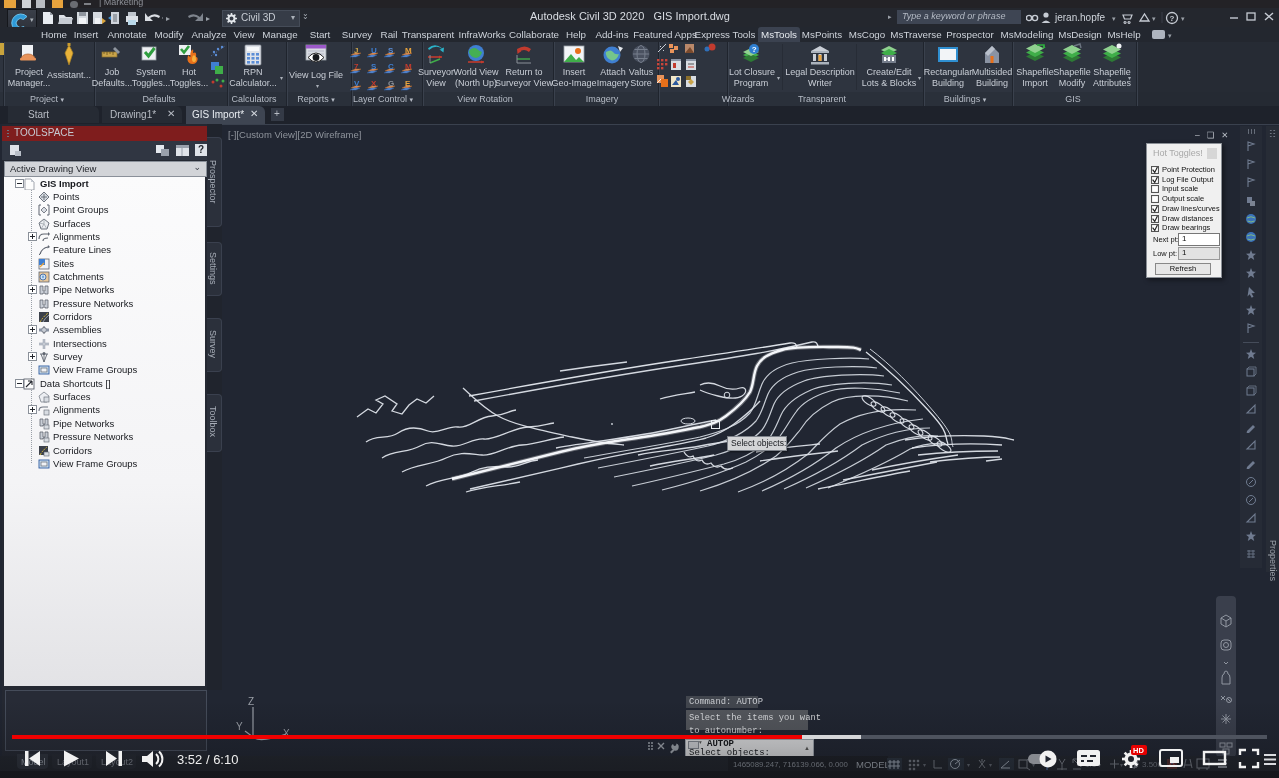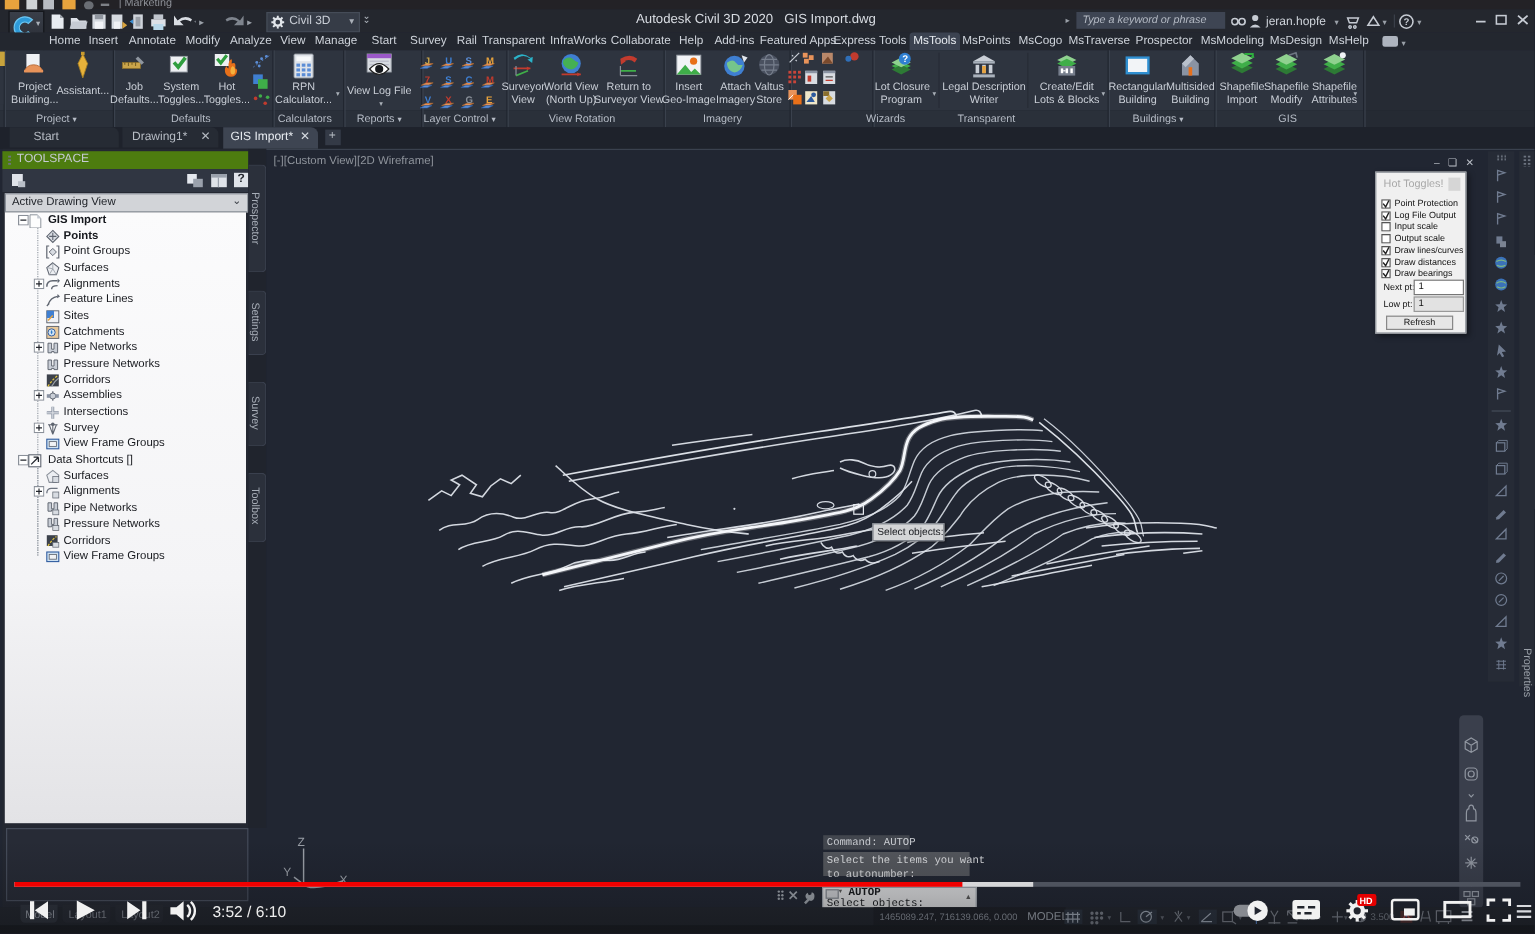--- a/index.html
+++ b/index.html
@@ -194,21 +194,21 @@
 <div class="abs txt" style="left:822px;top:94px;transform:translateX(-50%);color:#b6bcc6;font-size:9px;">Transparent</div>
 <div class="abs txt" style="left:965px;top:94px;transform:translateX(-50%);color:#b6bcc6;font-size:9px;">Buildings <span style="font-size:7px;">▾</span></div>
 <div class="abs txt" style="left:1073px;top:94px;transform:translateX(-50%);color:#b6bcc6;font-size:9px;">GIS</div>
 <svg class="abs" style="left:17px;top:43px;" width="24" height="24" viewBox="0 0 24 24">
       <rect x="5" y="2" width="11" height="13" fill="#f0f2f5"></rect>
       <path d="M4 16 a7 5 0 0 1 14 0 z" fill="#e8935a"></path>
       <path d="M4 16 a7 5 0 0 1 14 0" fill="none" stroke="#b96f3d" stroke-width="0.8"></path>
       <rect x="3" y="15" width="16" height="2.5" rx="1" fill="#e8935a"></rect>
     </svg>
 <div class="abs txt" style="left:29px;top:67px;transform:translateX(-50%);color:#c9ced6;font-size:9px;">Project</div>
-<div class="abs txt" style="left:29px;top:78px;transform:translateX(-50%);color:#c9ced6;font-size:9px;">Building...</div>
+<div class="abs txt" style="left:29px;top:78px;transform:translateX(-50%);color:#c9ced6;font-size:9px;">Manager...</div>
 <svg class="abs" style="left:57px;top:43px;" width="24" height="24" viewBox="0 0 24 24">
       <path d="M12 2 l4 8 -4 12 -4 -12 z" fill="#e8b23a" stroke="#a87f22" stroke-width="0.7"></path>
       <rect x="10.5" y="0" width="3" height="3" fill="#c99b2e"></rect>
     </svg>
 <div class="abs txt" style="left:69px;top:70px;transform:translateX(-50%);color:#c9ced6;font-size:9px;">Assistant...</div>
 <svg class="abs" style="left:100px;top:43px;" width="24" height="24" viewBox="0 0 24 24">
       <rect x="2" y="9" width="15" height="5" fill="#c9a44a" stroke="#8a6f2d" stroke-width="0.7"></rect>
       <path d="M4 9 v2 M7 9 v3 M10 9 v2 M13 9 v3" stroke="#6d5720" stroke-width="0.8"></path>
       <path d="M15 4 l5 5 -2 2 -5 -5 z" fill="#8f969f"></path>
     </svg>
@@ -519,21 +519,21 @@
 <div class="abs txt" style="left:110px;top:109px;color:#b7bcc4;font-size:10px;">Drawing1*</div>
 <div class="abs txt" style="left:167px;top:108px;color:#b7bcc4;font-size:10px;">✕</div>
 <div class="abs" style="left:186px;top:106px;width:79px;height:18px;background:#3e4552;border-radius:0 6px 0 0;"></div>
 <div class="abs txt" style="left:192px;top:109px;color:#e8ecf1;font-size:10px;">GIS Import*</div>
 <div class="abs txt" style="left:250px;top:108px;color:#d5dae0;font-size:10px;">✕</div>
 <div class="abs" style="left:271px;top:108px;width:13px;height:13px;background:#343a46;"></div>
 <div class="abs txt" style="left:274px;top:108px;color:#b7bcc4;font-size:10px;">+</div>
 
 <div class="abs" style="left:2px;top:124px;width:205px;height:632px;background:#242832;"></div>
 
-<div class="abs" style="left:2px;top:126px;width:205px;height:15px;background:#4d7c0f;">
+<div class="abs" style="left:2px;top:126px;width:205px;height:15px;background:#7f1d1d;">
   <div class="abs" style="left:4px;top:3px;width:4px;height:9px;background-image:radial-gradient(circle,#6d7480 1px,transparent 1px);background-size:4px 3px;"></div>
   <div class="abs txt" style="left:12px;top:1px;color:#c5cad2;font-size:10px;">TOOLSPACE</div>
 </div>
 
 <div class="abs" style="left:2px;top:141px;width:205px;height:19px;background:#303642;">
   <svg class="abs" style="left:7px;top:3px" width="14" height="13" viewBox="0 0 14 13">
         <rect x="1" y="1" width="9" height="10" fill="#dfe3e9"></rect>
         <rect x="6" y="7" width="6" height="5" fill="#b9bfc8"></rect>
       </svg>
   <svg class="abs" style="left:153px;top:3px" width="16" height="13" viewBox="0 0 16 13">
@@ -562,21 +562,21 @@
       </svg>
       <svg class="abs" style="left:19px;top:0.5px" width="12" height="12" viewBox="0 0 12 12">
         <path d="M2 1 h6 l3 3 v8 h-9 z" fill="#fdfdfd" stroke="#8a9099" stroke-width="0.8"></path>
         <path d="M8 1 l3 3 h-3 z" fill="#c6cbd3"></path>
       </svg>
       <div class="abs txt" style="left:36px;top:0.5px;color:#16181d;font-size:9.5px;font-weight:bold;">GIS Import</div>
       <svg class="abs" style="left:34px;top:13.8px" width="12" height="12" viewBox="0 0 12 12">
         <path d="M6 1 L11 6 L6 11 L1 6 Z" fill="#d8dce2" stroke="#5f6570" stroke-width="0.9"></path>
         <path d="M6 3 v6 M3 6 h6" stroke="#5f6570" stroke-width="0.9"></path>
       </svg>
-      <div class="abs txt" style="left:49px;top:13.8px;color:#16181d;font-size:9.5px;font-weight:bold;">Points</div>
+      <div class="abs txt" style="left:49px;top:13.8px;color:#16181d;font-size:9.5px;font-weight:normal;">Points</div>
       <svg class="abs" style="left:34px;top:27.2px" width="12" height="12" viewBox="0 0 12 12">
         <path d="M3 1 h-2 v10 h2 M9 1 h2 v10 h-2" fill="none" stroke="#5f6570" stroke-width="1"></path>
         <path d="M6 3 L9 6 L6 9 L3 6 Z" fill="#d8dce2" stroke="#5f6570" stroke-width="0.8"></path>
       </svg>
       <div class="abs txt" style="left:49px;top:27.2px;color:#16181d;font-size:9.5px;font-weight:normal;">Point Groups</div>
       <svg class="abs" style="left:34px;top:40.5px" width="12" height="12" viewBox="0 0 12 12">
         <path d="M6 1 L11 5 L9 11 L3 11 L1 5 Z" fill="#eceef2" stroke="#5f6570" stroke-width="0.9"></path>
         <path d="M6 1 L6 6 L9 11 M6 6 L3 11 M6 6 L1 5" stroke="#9aa0a8" stroke-width="0.7" fill="none"></path>
       </svg>
       <div class="abs txt" style="left:49px;top:40.5px;color:#16181d;font-size:9.5px;font-weight:normal;">Surfaces</div>

